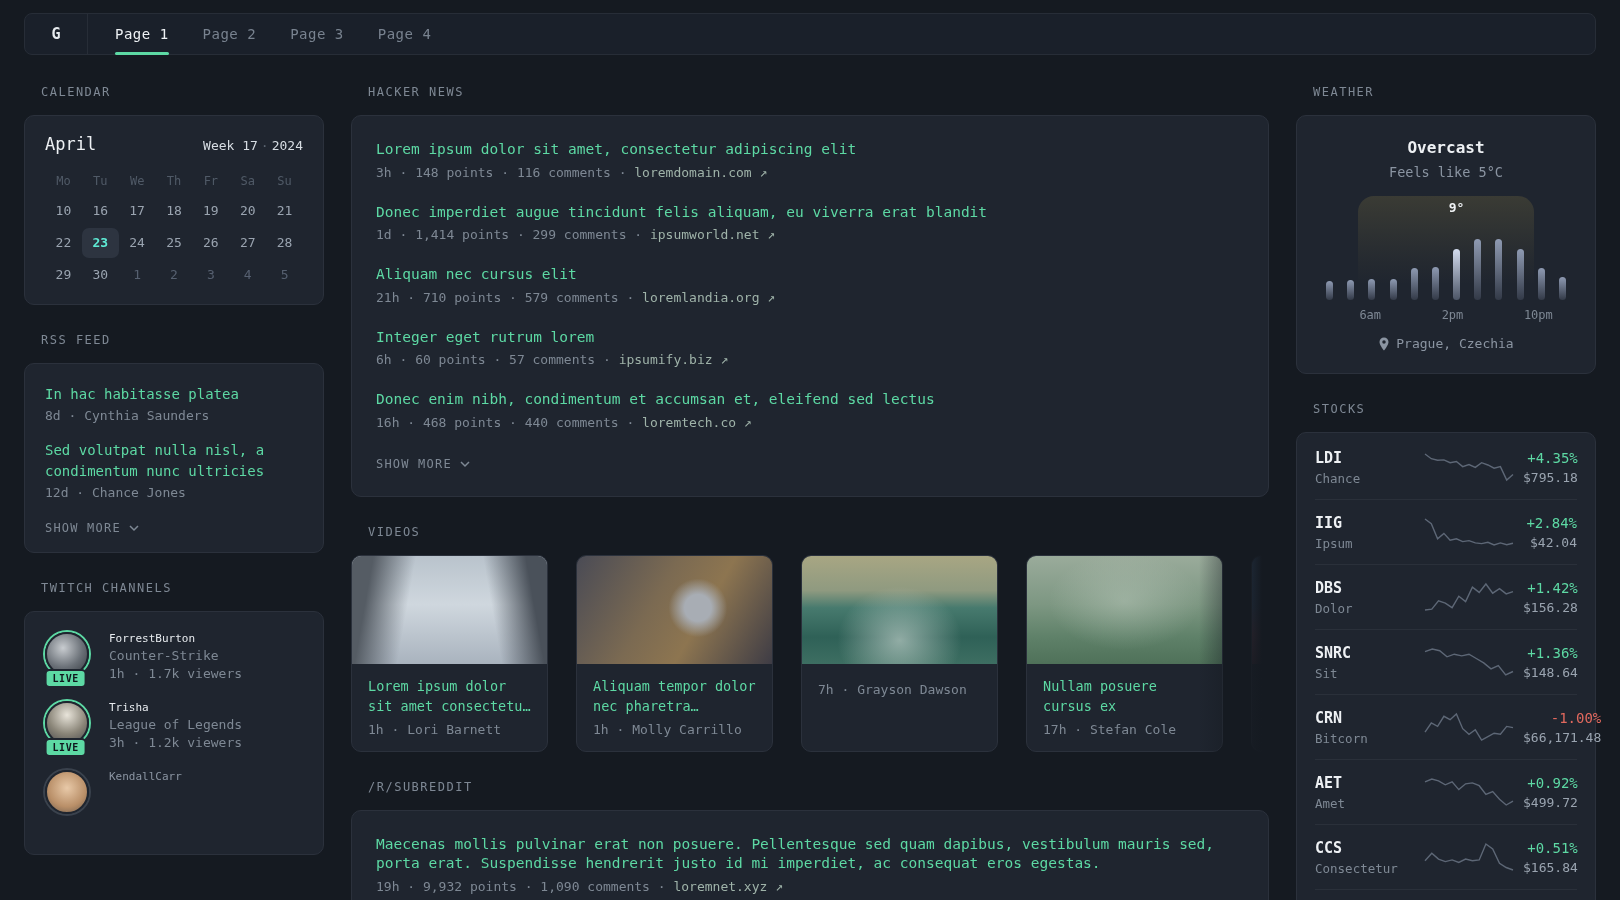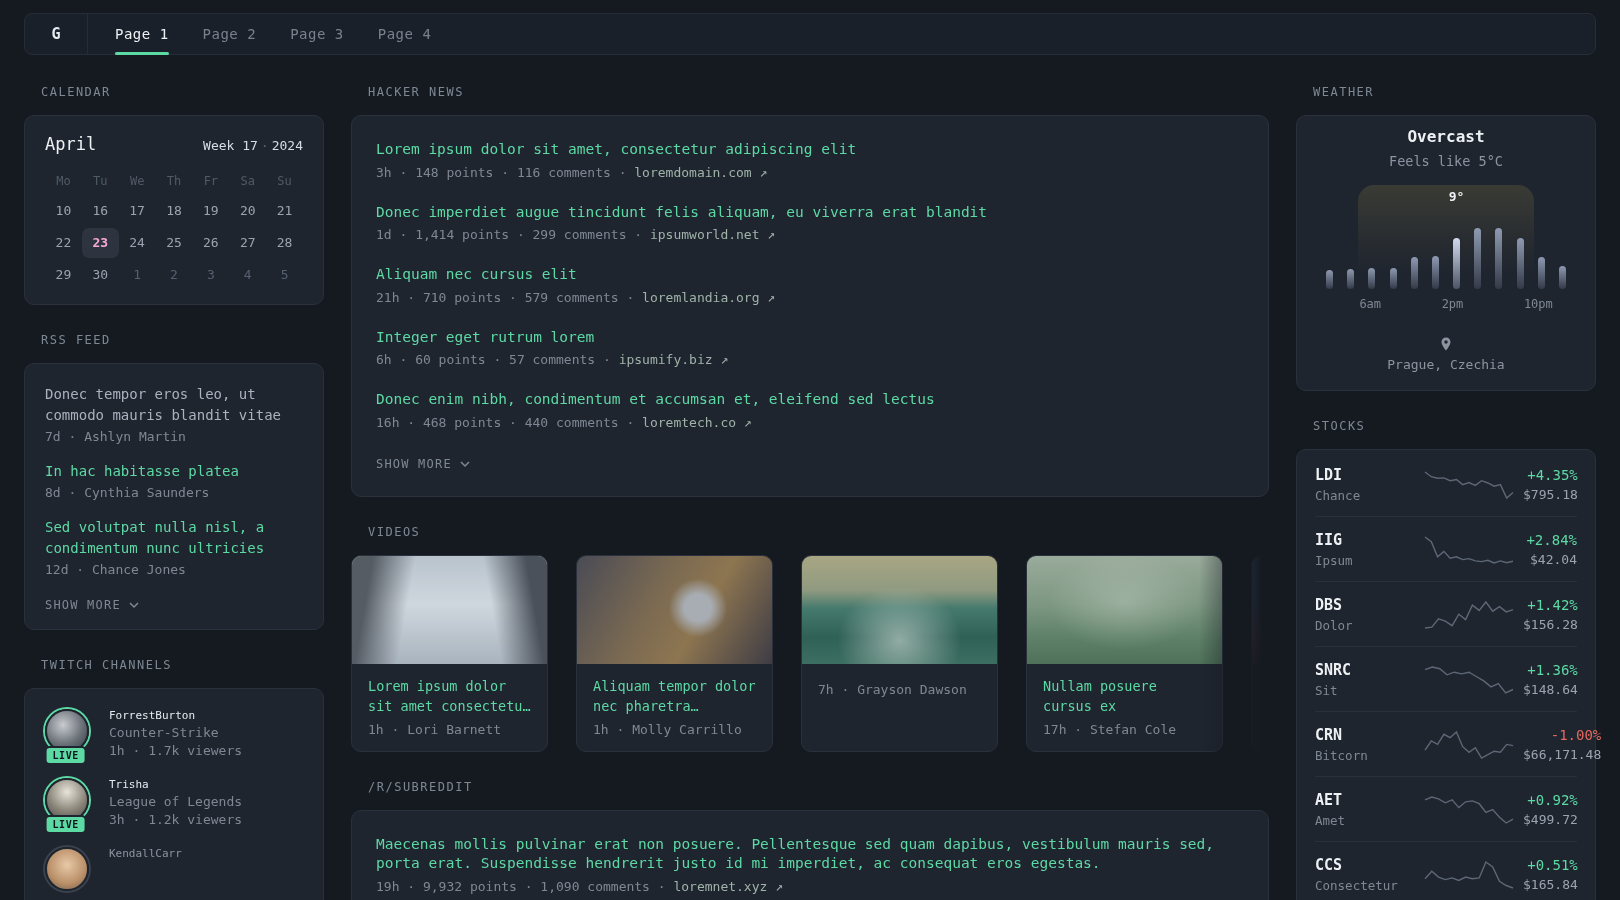--- a/index.html
+++ b/index.html
@@ -50,21 +50,21 @@
   
   .cal { padding:18px 20px 14px; }
   .cal-head { display:flex; justify-content:space-between; align-items:baseline; margin-bottom:14px; }
   .cal-month { font-size:17px; color:#eef1f4; }
   .cal-week { font-size:13px; color:#d7dde3; }
   .cal-week .dot { color:#5a6470; padding:0 3px; }
   .cal-grid { display:grid; grid-template-columns:repeat(7,1fr); row-gap:2px; text-align:center; }
   .cal-wd { font-size:12px; color:#505a67; height:26px; line-height:26px; }
   .cal-day { font-size:13px; color:#9aa4b0; height:30px; line-height:30px; border-radius:7px; }
   .cal-day.day-muted { color:#566070; }
-  .cal-day.day-selected { background:#2d3440; color:#f9a8d4; font-weight:bold; }
+  .cal-day.day-selected { background:#2d3440; color:#5eead4; font-weight:bold; }
 
   
   .feed { padding:20px 20px 16px; }
   .feed-item { margin-bottom:17px; }
   .feed-title { font-size:14px; line-height:21px; color:#5dd9a4; cursor:pointer; }
   .feed-title.muted-link { color:#a9b2bf; }
   .feed-meta { font-size:13px; color:#7e8894; margin-top:3px; }
   .show-more {
     font-size:12px; letter-spacing:1.2px; color:#7e8894; cursor:pointer;
     display:inline-flex; align-items:center; gap:7px; margin-top:4px;
@@ -127,21 +127,21 @@
   .video-title {
     font-size:13.5px; line-height:20px; color:#5dd9a4; height:40px; overflow:hidden;
   }
   .video-meta { font-size:13px; color:#7e8894; margin-top:6px; }
   .videos-fade {
     position:absolute; top:0; bottom:0; right:0; width:70px; pointer-events:none;
     background:linear-gradient(90deg, rgba(21,26,33,0) 0%, #151a21 90%);
   }
 
   
-  .wx { padding:11px 22px 18px; text-align:center; }
+  .wx { padding:22px 22px 18px; text-align:center; }
   .wx-cond { font-size:16px; font-weight:bold; color:#eef1f4; }
   .wx-feels { font-size:13.5px; color:#8b95a2; margin-top:7px; }
   .wx-chart { position:relative; height:104px; margin-top:16px; }
   .wx-daylight {
     position:absolute; left:15.4%; width:69.2%; top:0; bottom:0;
     border-radius:16px;
     background:linear-gradient(180deg, rgba(128,116,66,.28) 0%, rgba(128,116,66,.07) 60%, rgba(128,116,66,0) 85%);
   }
   .wx-bars { position:absolute; left:0; right:0; bottom:0; height:62px; display:flex; }
   .wx-cell { flex:1; display:flex; align-items:flex-end; justify-content:center; }
@@ -150,22 +150,22 @@
     background:linear-gradient(180deg, #8e9ab2 0%, rgba(110,120,145,.25) 100%);
   }
   .wx-bar.hl { background:linear-gradient(180deg, #d3dcef 0%, rgba(160,175,205,.35) 100%); }
   .wx-temp {
     position:absolute; left:54.17%; transform:translateX(-50%); top:4px;
     font-size:13px; font-weight:bold; color:#eef1f4;
   }
   .wx-hours { display:flex; margin-top:8px; }
   .wx-hcell { flex:1; font-size:12px; color:#7e8894; }
   .wx-loc {
-    margin-top:26px; font-size:13px; color:#8b95a2;
-    display:inline-flex; align-items:center; gap:6px;flex-direction:column;
+    margin-top:14px; font-size:13px; color:#8b95a2;
+    display:inline-flex; align-items:center; gap:6px;
   }
   .wx-loc svg { fill:#8b95a2; }
 
   
   .stocks { padding:2px 18px; }
   .stock-row {
     display:flex; align-items:center; padding:14px 0 13px; gap:8px;
     border-top:1px solid #2a303a;
   }
   .stock-row:first-child { border-top:none; }
@@ -236,24 +236,20 @@
             <div class="cal-day day-muted">4</div>
             <div class="cal-day day-muted">5</div>
           </div>
         </div>
       </div>
 
       <div class="section">
         <div class="section-label">RSS FEED</div>
         <div class="card feed">
           <div class="feed-item">
-            <div class="feed-title muted-link">Donec tempor eros leo, ut commodo mauris blandit vitae</div>
-            <div class="feed-meta">7d · Ashlyn Martin</div>
-          </div>
-          <div class="feed-item">
             <div class="feed-title">In hac habitasse platea</div>
             <div class="feed-meta">8d · Cynthia Saunders</div>
           </div>
           <div class="feed-item">
             <div class="feed-title">Sed volutpat nulla nisl, a condimentum nunc ultricies</div>
             <div class="feed-meta">12d · Chance Jones</div>
           </div>
           <div class="show-more">
             <span>SHOW MORE</span>
             <svg width="12" height="8" viewBox="0 0 12 8">

